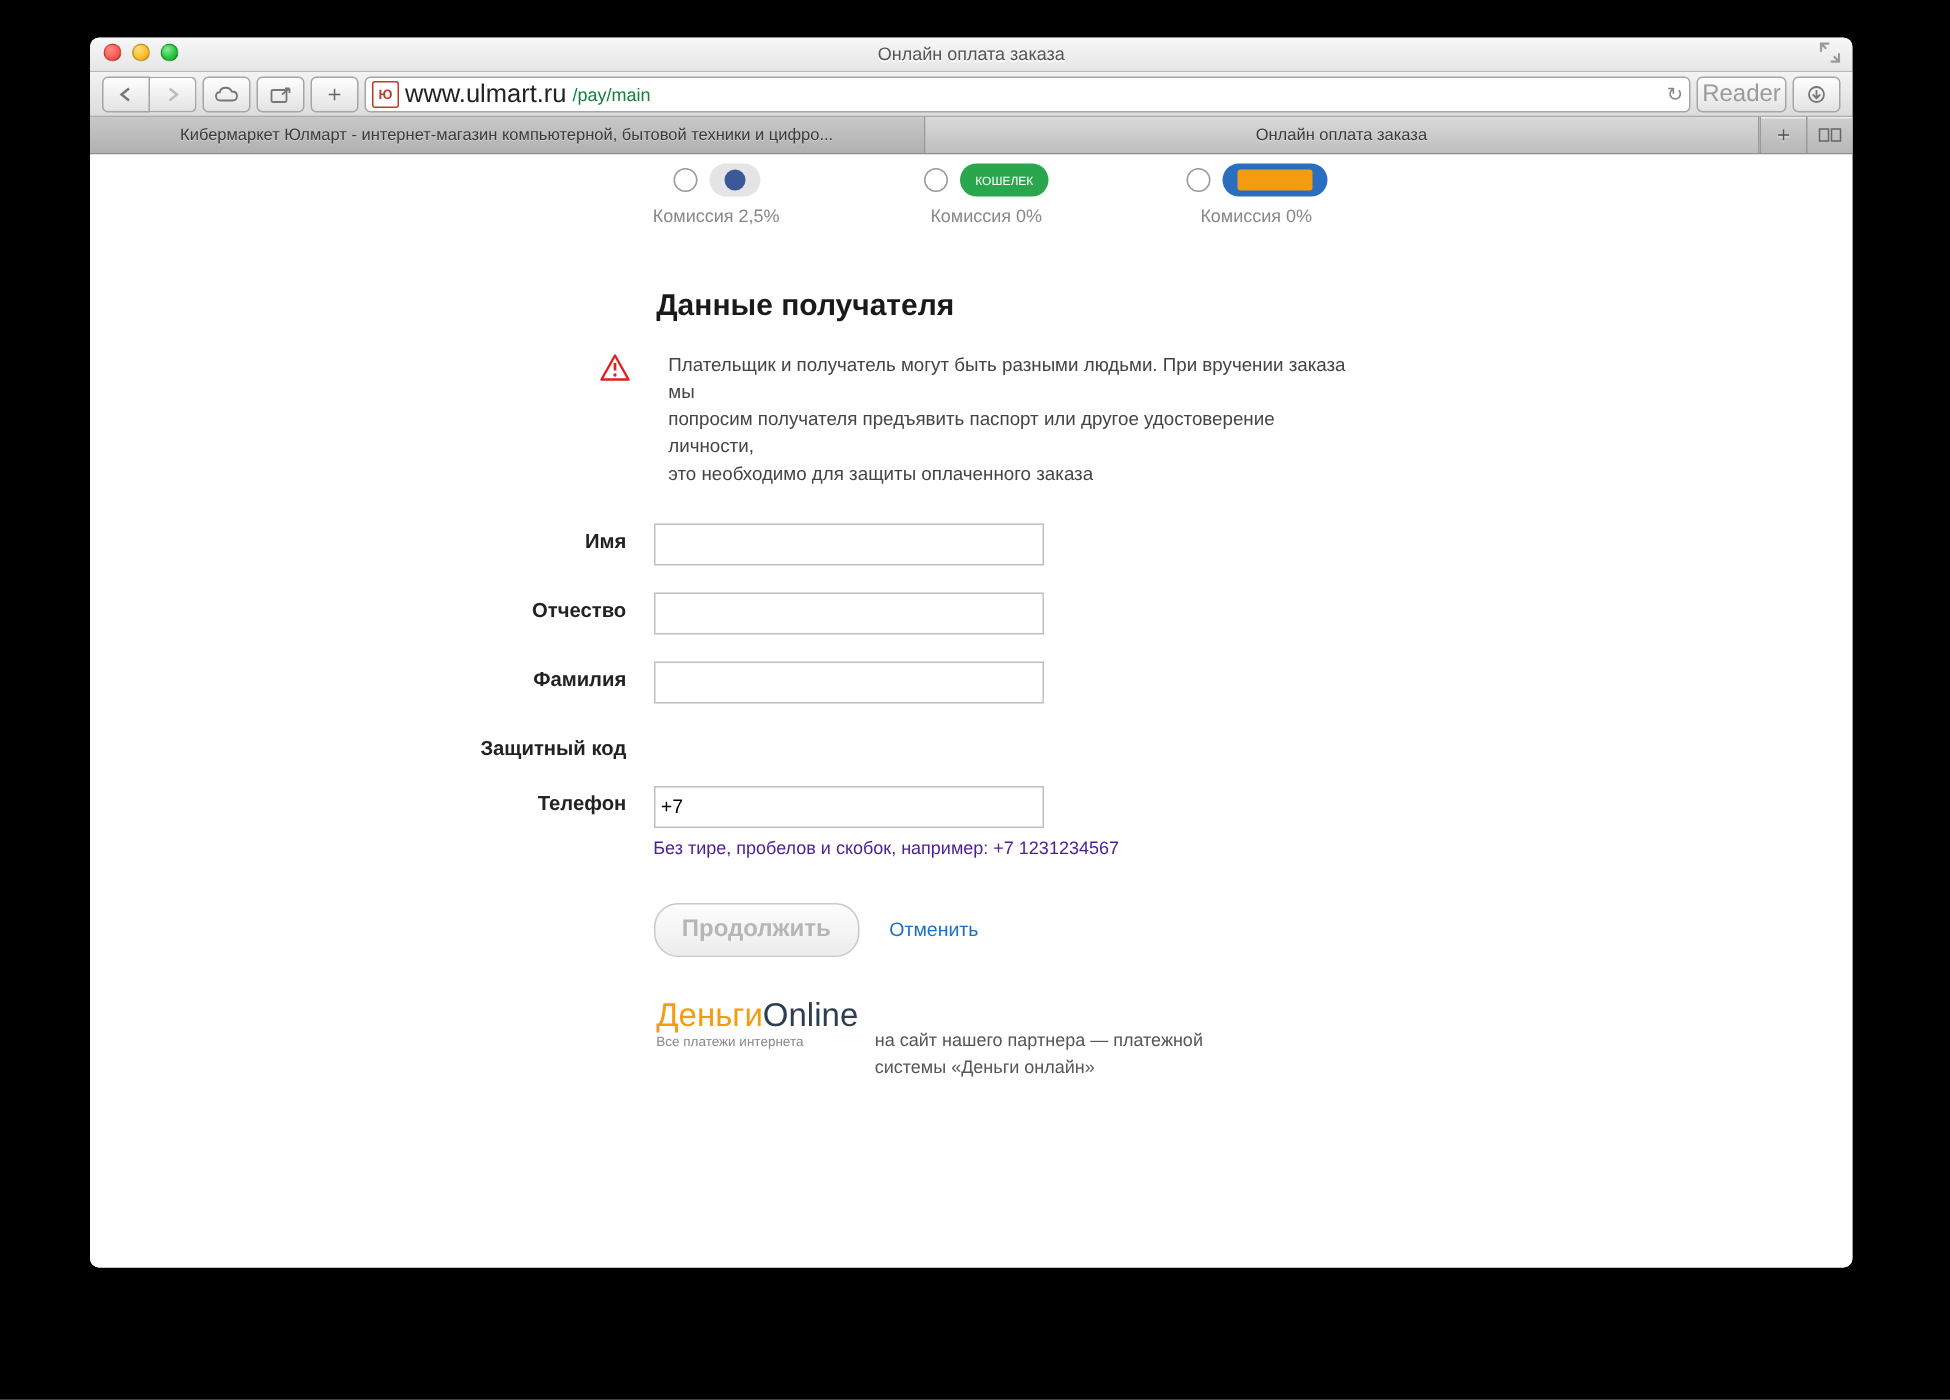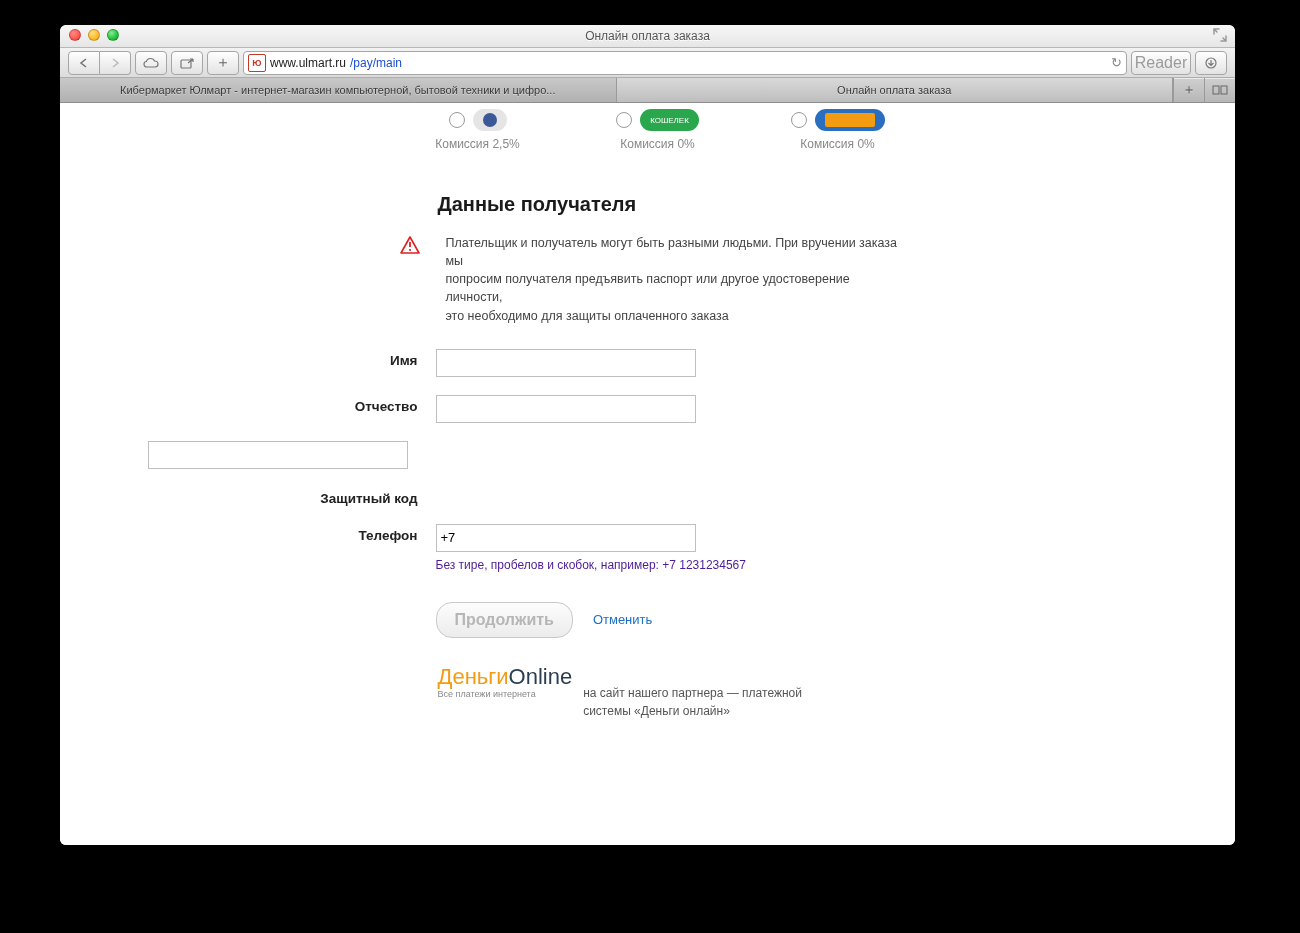--- a/index.html
+++ b/index.html
@@ -16,22 +16,22 @@
   .toolbar{height:29px;background:linear-gradient(#f3f3f3,#dcdcdc);border-bottom:1px solid #adadad;display:flex;align-items:center;gap:4px;padding:0 8px;}
   .tbtn{height:22px;background:linear-gradient(#fefefe,#e3e3e3);border:1px solid #a6a6a6;border-radius:4px;display:flex;align-items:center;justify-content:center;box-shadow:0 1px 0 rgba(255,255,255,.6) inset;color:#555;}
   .btn-group{display:flex;}
   .btn-group .tbtn{border-radius:0;}
   .btn-group .tbtn:first-child{border-radius:4px 0 0 4px;}
   .btn-group .tbtn:last-child{border-radius:0 4px 4px 0;border-left:none;}
   .tbtn.sq{width:30px;}
   .addr-wrap{flex:1;display:flex;align-items:center;}
   .addr{flex:1;height:22px;background:#fff;border:1px solid #a6a6a6;border-radius:4px;display:flex;align-items:center;padding:0 4px;gap:4px;}
   .favicon{width:16px;height:16px;background:#fff;border:1px solid #c0392b;border-radius:2px;position:relative;font-size:9px;font-weight:bold;color:#c0392b;display:flex;align-items:center;justify-content:center;}
-  .url-d{color:#222;font-size:12px;}
-  .url-p{color:#1d4ed8;font-size:12px;}
+  .url-d{color:#222;font-size:17px;}
+  .url-p{color:#15803d;font-size:12px;}
   .reload{color:#888;cursor:pointer;margin-left:4px;}
   .reader{width:58px;font-size:16px;color:#9b9b9b;}
   .tabbar{height:24px;background:linear-gradient(#cfcfcf,#b7b7b7);border-bottom:1px solid #8e8e8e;display:flex;align-items:stretch;}
   .tab{flex:1;display:flex;align-items:center;justify-content:center;font-size:11px;color:#3a3a3a;text-shadow:0 1px 0 rgba(255,255,255,.4);border-right:1px solid #9a9a9a;padding:0 18px;overflow:hidden;white-space:nowrap;text-overflow:ellipsis;background:linear-gradient(#d9d9d9,#bebebe);}
   .tab.inactive{background:linear-gradient(#c8c8c8,#b1b1b1);}
   .tab.right-tools{flex:0 0 62px;display:flex;gap:0;padding:0;justify-content:flex-end;border-right:none;}
   .tab.right-tools .tbtn{border:none;border-left:1px solid #9a9a9a;border-radius:0;background:linear-gradient(#cfcfcf,#b7b7b7);width:31px;height:100%;}
   .content{height:calc(100% - 22px - 29px - 24px);overflow:auto;background:#fff;}
   .page{width:1000px;margin:0 auto;padding-bottom:60px;}
   .pay-opts{display:flex;gap:40px;margin-left:260px;padding-top:6px;}
@@ -195,20 +195,21 @@
 
         <div class="form-row">
           <div class="fl">Имя</div>
           <div class="fc"><input class="ti" style=""></div>
         </div>
         <div class="form-row">
           <div class="fl">Отчество</div>
           <div class="fc"><input class="ti" style=""></div>
         </div>
         <div class="form-row">
+          <div class="fl">Фамилия</div>
           <div class="fc"><input class="ti" style=""></div>
         </div>
         <div class="form-row">
           <div class="fl">Защитный код</div>
         </div>
         <div class="form-row">
           <div class="fl">Телефон</div>
           <div class="fc">
             <input class="ti" value="+7" style="">
             <div class="hint">Без тире, пробелов и скобок, например: +7 1231234567</div>

